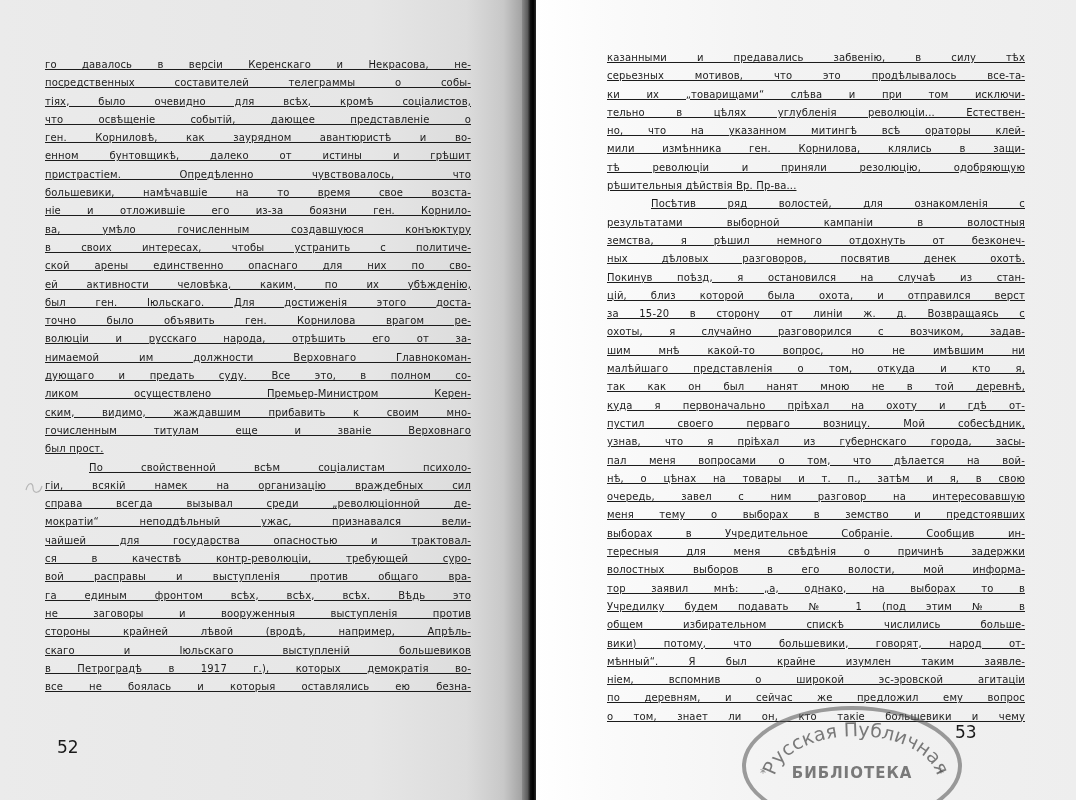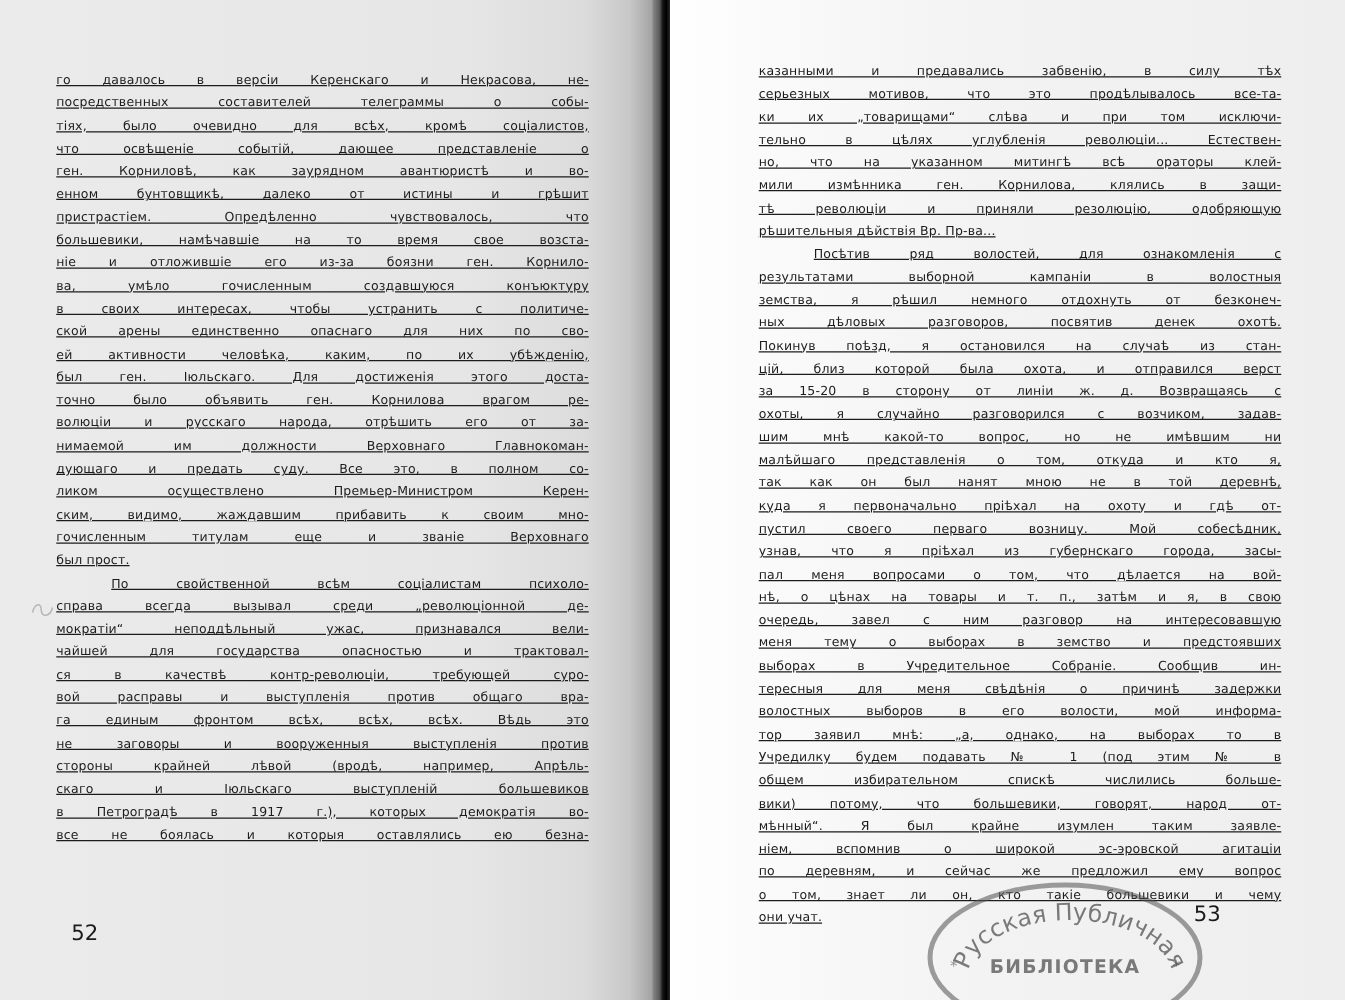--- a/index.html
+++ b/index.html
@@ -154,20 +154,21 @@
       <span class="line">был ген. Іюльскаго. Для достиженія  этого  доста-</span>
       <span class="line">точно было объявить ген. Корнилова врагом  ре-</span>
       <span class="line">волюціи и русскаго народа, отрѣшить  его от за-</span>
       <span class="line">нимаемой им должности Верховнаго Главнокоман-</span>
       <span class="line">дующаго и предать суду. Все это, в полном  со-</span>
       <span class="line">ликом осуществлено  Премьер-Министром  Керен-</span>
       <span class="line">ским, видимо, жаждавшим прибавить к своим мно-</span>
       <span class="line">гочисленным  титулам  еще и званіе  Верховнаго</span>
       <span class="line last">был прост.</span>
       <span class="line indent">По свойственной всѣм соціалистам  психоло-</span>
+      <span class="line">гіи, всякій намек на организацію враждебных сил</span>
       <span class="line">справа  всегда вызывал среди „революціонной де-</span>
       <span class="line">мократіи“ неподдѣльный ужас, признавался вели-</span>
       <span class="line">чайшей для государства опасностью и трактовал-</span>
       <span class="line">ся в качествѣ контр-революціи, требующей  суро-</span>
       <span class="line">вой расправы и выступленія против общаго вра-</span>
       <span class="line">га единым фронтом всѣх, всѣх,  всѣх.  Вѣдь  это</span>
       <span class="line">не заговоры и вооруженныя выступленія  против</span>
       <span class="line">стороны крайней лѣвой (вродѣ, например, Апрѣль-</span>
       <span class="line">скаго  и  Іюльскаго   выступленій   большевиков</span>
       <span class="line">в Петроградѣ в 1917 г.), которых демократія  во-</span>
@@ -215,21 +216,20 @@
       <span class="line">тересныя для меня свѣдѣнія о причинѣ задержки</span>
       <span class="line">волостных выборов в его волости, мой  информа-</span>
       <span class="line">тор заявил мнѣ: „а, однако,  на  выборах  то  в</span>
       <span class="line">Учредилку  будем  подавать  № 1 (под этим № в</span>
       <span class="line">общем избирательном спискѣ числились  больше-</span>
       <span class="line">вики) потому, что большевики, говорят, народ от-</span>
       <span class="line">мѣнный“. Я был крайне  изумлен  таким  заявле-</span>
       <span class="line">ніем, вспомнив о широкой  эс-эровской  агитаціи</span>
       <span class="line">по деревням, и сейчас же предложил  ему вопрос</span>
       <span class="line">о том, знает ли он, кто такіе большевики и чему</span>
-      <span class="line last">они учат.</span>
     </div>
 
     <div class="stamp">
       <svg class="stamp-arc" viewBox="0 0 220 120">
         <defs>
           <path id="arcPath" d="M 30 62 A 82 46 0 0 1 190 62"></path>
         </defs>
         <text font-family="DejaVu Sans, sans-serif" font-size="19" fill="rgba(70,70,70,0.7)">
           <textPath href="#arcPath" startOffset="50%" text-anchor="middle">Русская Публичная</textPath>
         </text>

